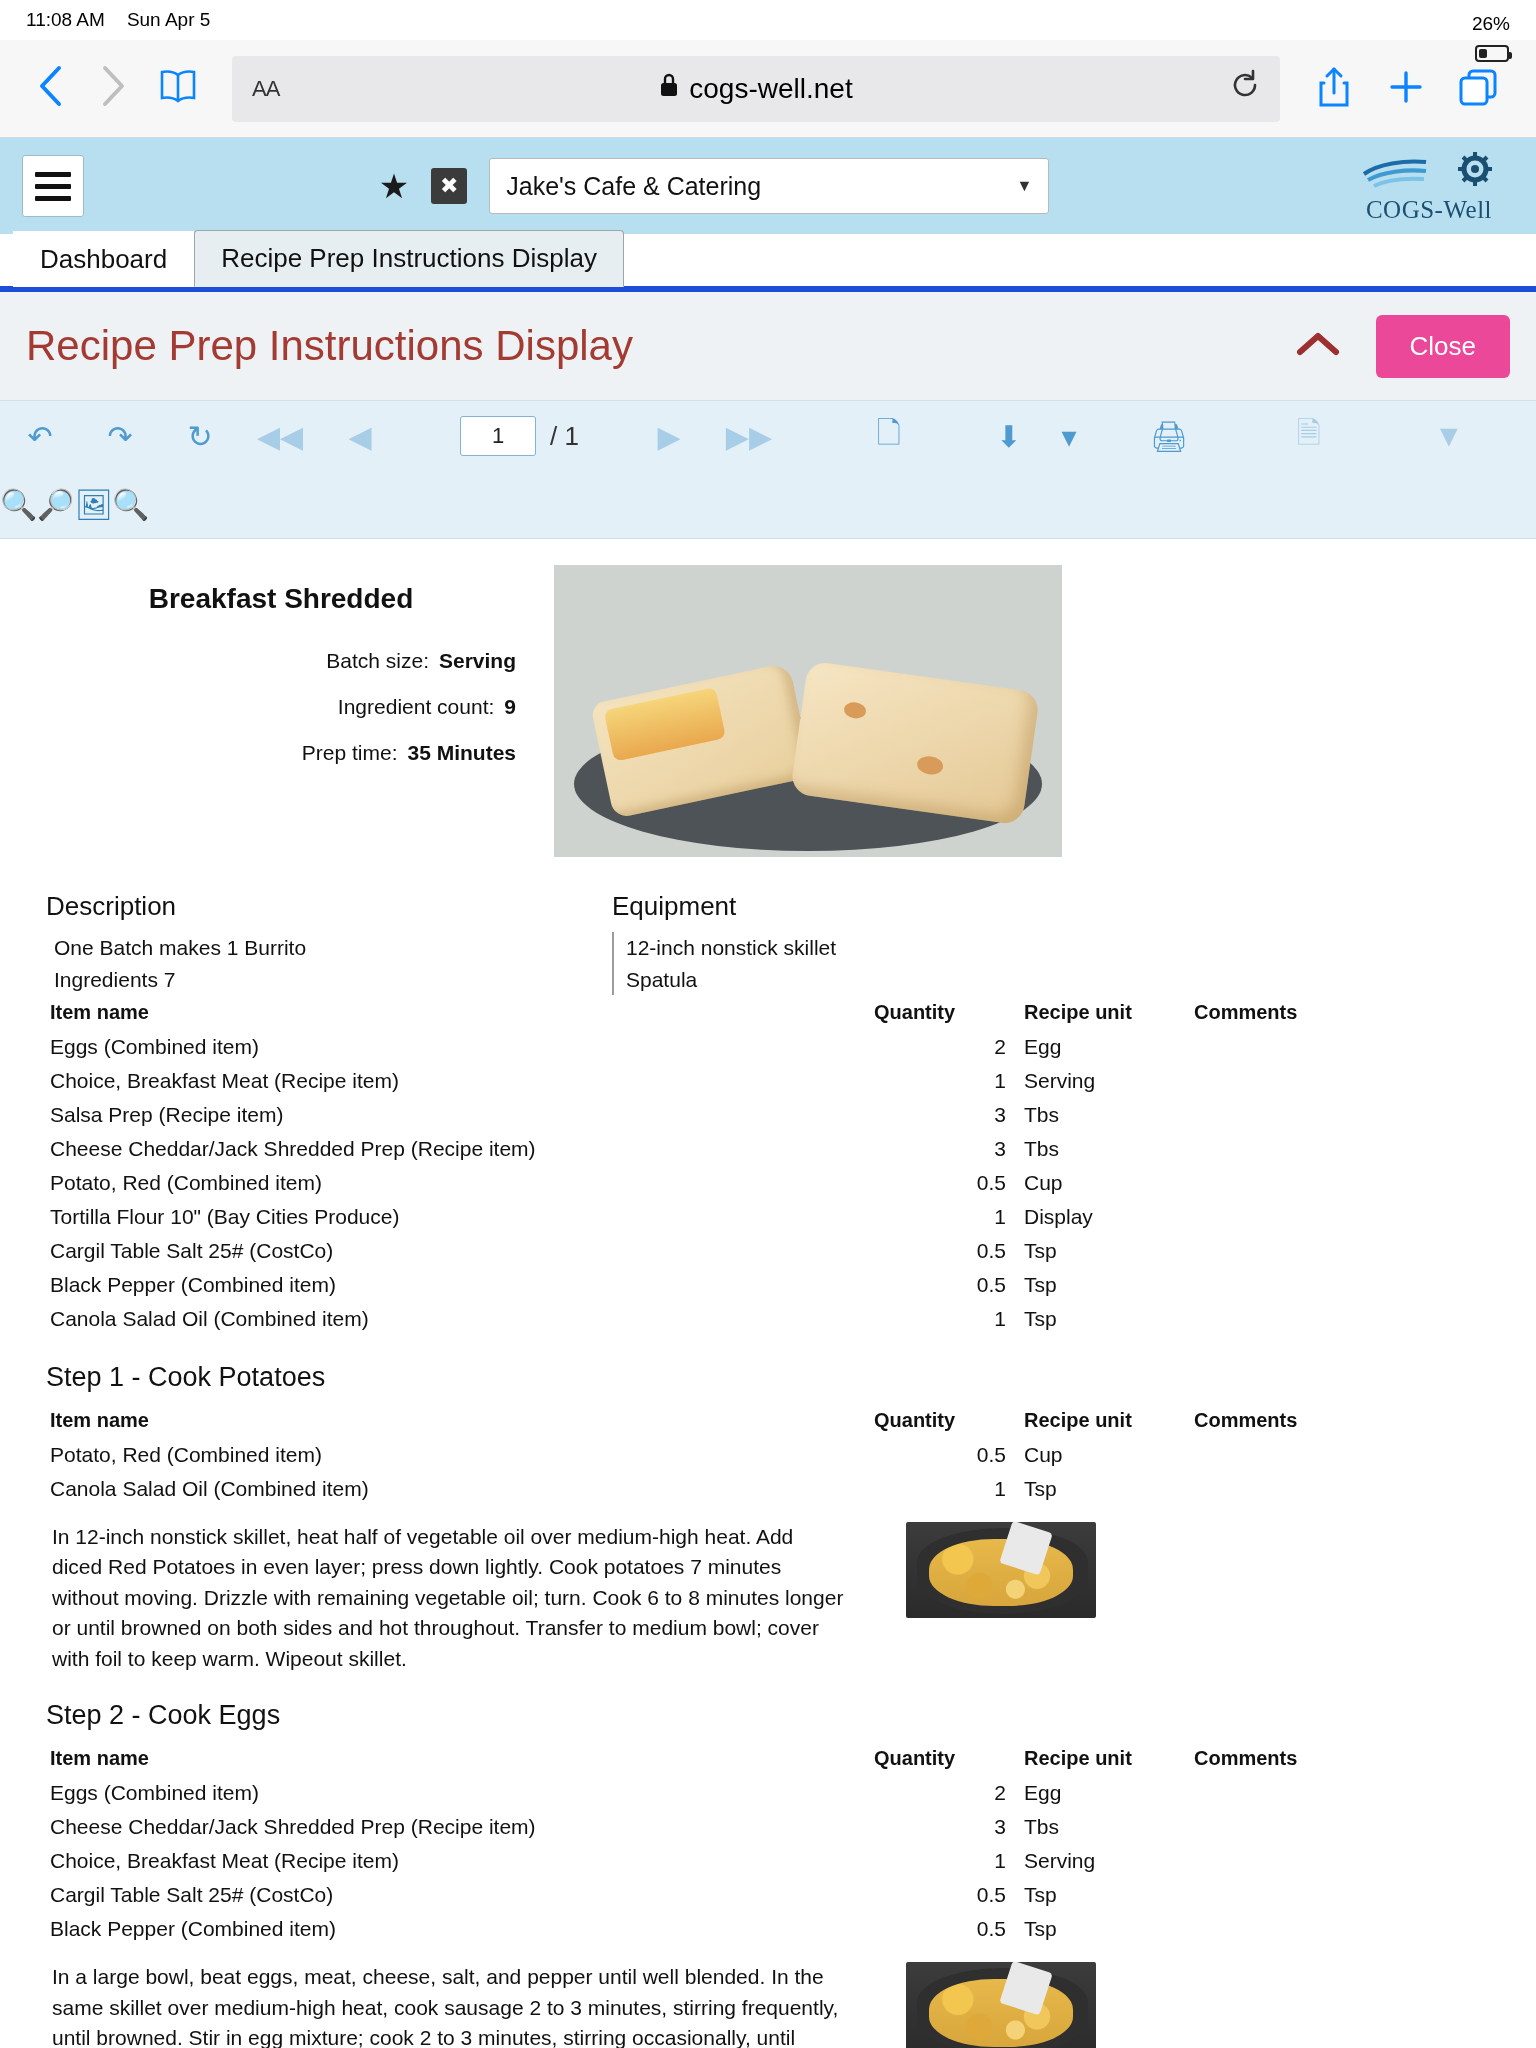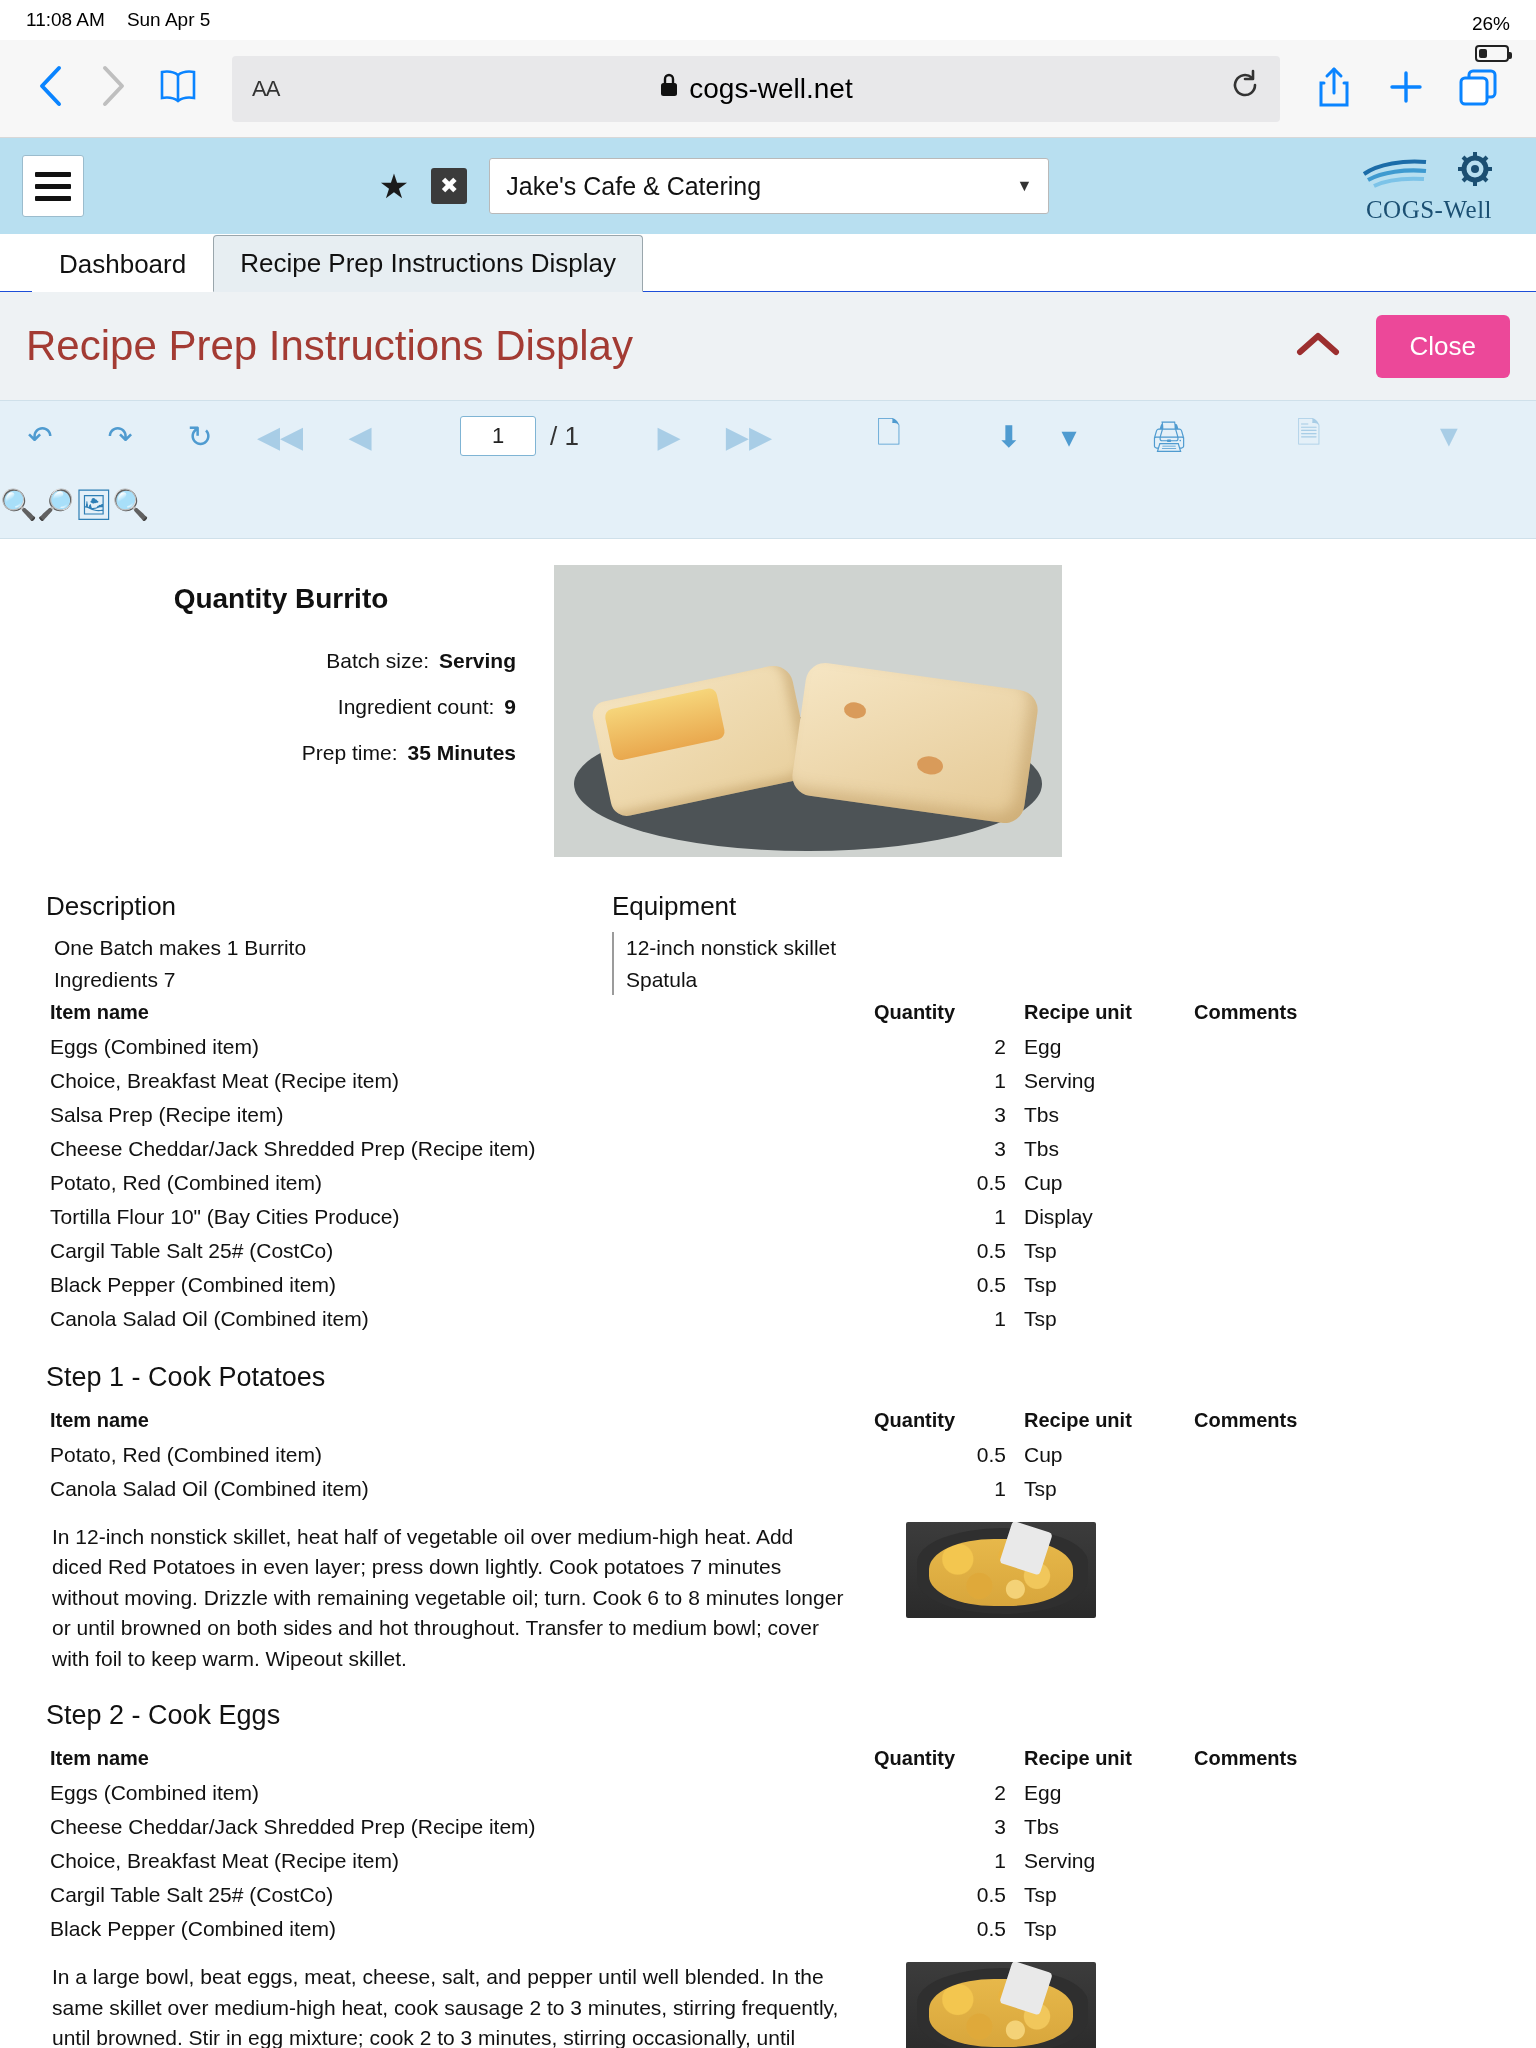--- a/index.html
+++ b/index.html
@@ -61,22 +61,22 @@
     align-items:center; justify-content:center; font-size:22px; border-radius:3px;
   }
   .company-select {
     width:560px; height:56px; background:#fff; border:1px solid #b9b9b9; border-radius:3px;
     display:flex; align-items:center; padding:0 16px; font-size:25px; color:#111;
   }
   .company-select .caret { margin-left:auto; font-size:16px; color:#333; }
   .logo { width:170px; text-align:center; }
   .logo .logo-txt { font-family:"Liberation Serif", serif; font-size:25px; color:#1b4f72; letter-spacing:.5px;}
   
-  .tabstrip { height:58px; background:#fff; display:flex; align-items:flex-end; padding-left:32px;
-    border-bottom:1px solid #1d4ed8; }
+  .tabstrip { height:58px; background:#fff; display:flex; align-items:flex-end; padding-left:13px;
+    border-bottom:6px solid #1d4ed8; }
   .tab {
     padding:12px 26px; font-size:26px; color:#111; background:#fff; border:1px solid transparent;
     border-bottom:none; position:relative; top:1px;
   }
   .tab.active { background:#e7eef2; border:1px solid #9aa6ac; border-bottom:1px solid #e7eef2; border-radius:4px 4px 0 0;}
   
   .pagetitle-bar { height:108px; background:#eef2f4; display:flex; align-items:center; padding:0 26px; }
   .pagetitle { font-size:42px; color:#a33b33; font-family:"Liberation Sans", sans-serif; }
   .chev-up { margin-left:auto; color:#9c2f2f; font-size:34px; margin-right:36px; }
   .close-btn {
@@ -307,21 +307,21 @@
       <span class="ti">🔎</span>
       <span class="ti">🖼</span>
       <span class="ti">🔍</span>
     </div>
   </div>
 
   <div class="report">
 
     <div class="recipe-head">
       <div class="recipe-meta">
-        <div class="recipe-name">Quantity Burrito</div>
+        <div class="recipe-name">Breakfast Shredded</div>
         <div class="meta-line">
           <span class="lbl">Batch size:</span>
           <span class="val">Serving</span>
         </div>
         <div class="meta-line">
           <span class="lbl">Ingredient count:</span>
           <span class="val">9</span>
         </div>
         <div class="meta-line">
           <span class="lbl">Prep time:</span>

